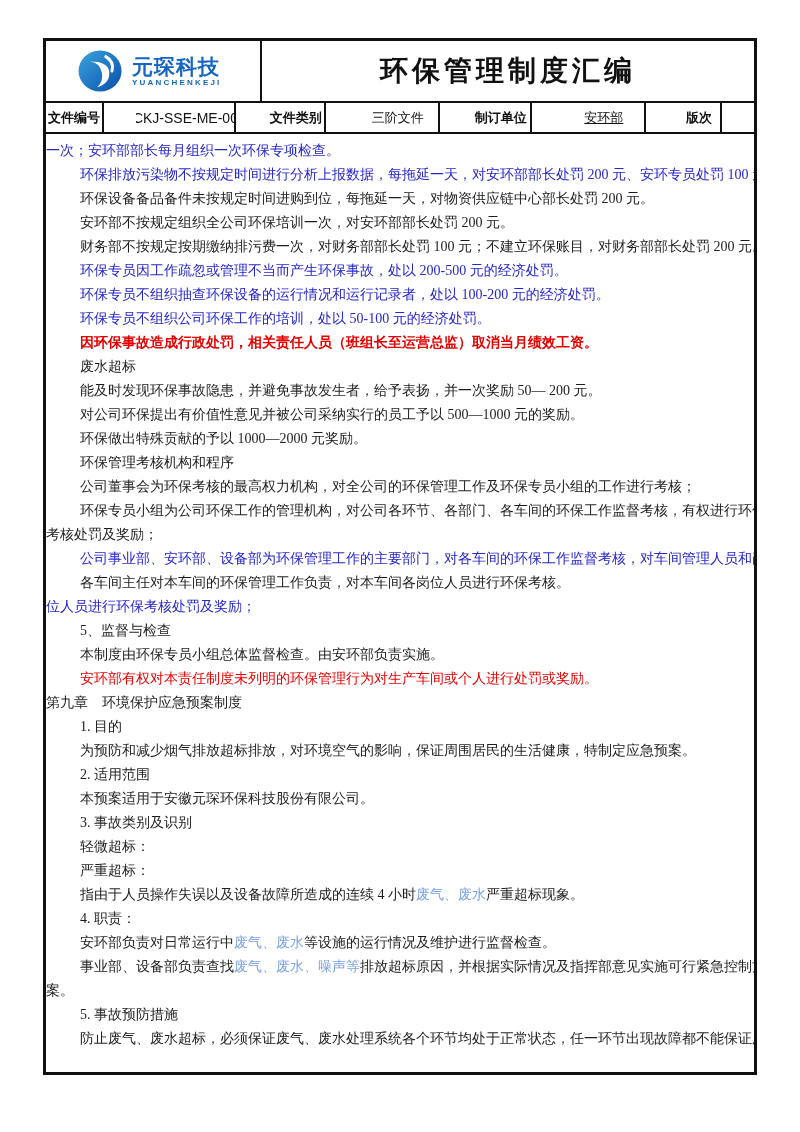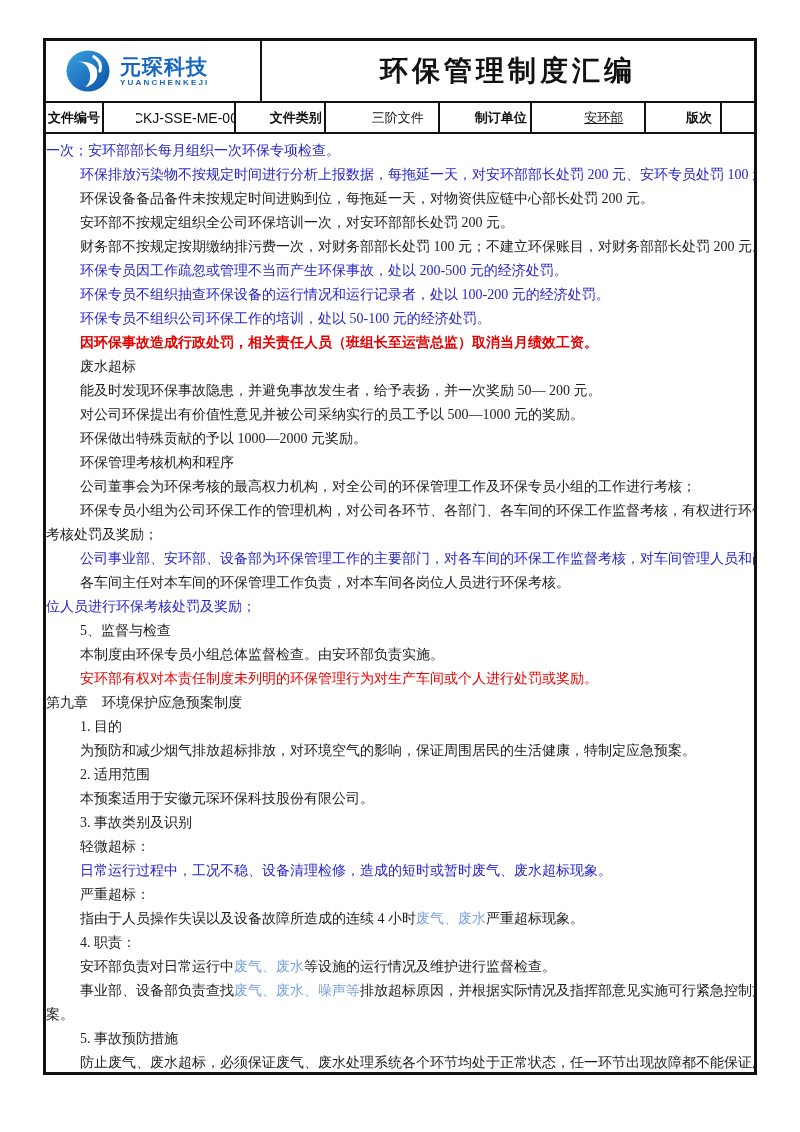--- a/index.html
+++ b/index.html
@@ -3,21 +3,21 @@
 <meta charset="utf-8">
 <style>
   html,body{margin:0;padding:0;width:800px;height:1132px;background:#ffffff;overflow:hidden;
             font-family:"Liberation Serif", serif;}
   .page{position:absolute;left:43px;top:38px;width:714px;height:1037px;
         border:3px solid #111;box-sizing:border-box;background:#fff;
         display:flex;flex-direction:column;}
   
   .hdr-row1{display:flex;height:60px;border-bottom:2px solid #111;flex:0 0 auto;}
   .logo-cell{width:216px;border-right:2px solid #111;box-sizing:border-box;
-             display:flex;align-items:center;padding-left:20px;}
+             display:flex;align-items:center;padding-left:32px;}
   .logo-mark{width:46px;height:44px;flex:0 0 auto;}
   .logo-text{margin-left:8px;display:flex;flex-direction:column;line-height:1;}
   .brand-cn{font-family:"Liberation Sans",sans-serif;font-size:21px;font-weight:bold;color:#1566c2;letter-spacing:1px;}
   .brand-en{font-family:"Liberation Sans",sans-serif;font-size:8px;font-weight:bold;color:#1566c2;letter-spacing:2.2px;margin-top:2px;}
   .title-cell{flex:1;display:flex;align-items:center;justify-content:center;}
   .doc-title{font-size:28px;font-weight:bold;color:#111;letter-spacing:4px;}
   
   .hdr-row2{display:flex;height:29px;border-bottom:2px solid #111;flex:0 0 auto;
             font-size:13px;color:#111;gap:32px;}
   .cell{box-sizing:border-box;border-right:2px solid #111;display:flex;
@@ -100,21 +100,20 @@
       <div class="line ind"><span class="c-black">5、监督与检查</span></div>
       <div class="line ind"><span class="c-black">本制度由环保专员小组总体监督检查。由安环部负责实施。</span></div>
       <div class="line ind"><span class="c-red">安环部有权对本责任制度未列明的环保管理行为对生产车间或个人进行处罚或奖励。</span></div>
       <div class="line"><span class="c-black">第九章　环境保护应急预案制度</span></div>
       <div class="line ind"><span class="c-black">1. 目的</span></div>
       <div class="line ind"><span class="c-black">为预防和减少烟气排放超标排放，对环境空气的影响，保证周围居民的生活健康，特制定应急预案。</span></div>
       <div class="line ind"><span class="c-black">2. 适用范围</span></div>
       <div class="line ind"><span class="c-black">本预案适用于安徽元琛环保科技股份有限公司。</span></div>
       <div class="line ind"><span class="c-black">3. 事故类别及识别</span></div>
       <div class="line ind"><span class="c-black">轻微超标：</span></div>
-      <div class="line ind"><span class="c-blue">日常运行过程中，工况不稳、设备清理检修，造成的短时或暂时废气、废水超标现象。</span></div>
       <div class="line ind"><span class="c-black">严重超标：</span></div>
       <div class="line ind"><span class="c-black">指由于人员操作失误以及设备故障所造成的连续 4 小时</span><span class="c-lightblue">废气、废水</span><span class="c-black">严重超标现象。</span></div>
       <div class="line ind"><span class="c-black">4. 职责：</span></div>
       <div class="line ind"><span class="c-black">安环部负责对日常运行中</span><span class="c-lightblue">废气、废水</span><span class="c-black">等设施的运行情况及维护进行监督检查。</span></div>
       <div class="line ind"><span class="c-black">事业部、设备部负责查找</span><span class="c-lightblue">废气、废水、噪声等</span><span class="c-black">排放超标原因，并根据实际情况及指挥部意见实施可行紧急控制方</span></div>
       <div class="line"><span class="c-black">案。</span></div>
       <div class="line ind"><span class="c-black">5. 事故预防措施</span></div>
       <div class="line ind"><span class="c-black">防止废气、废水超标，必须保证废气、废水处理系统各个环节均处于正常状态，任一环节出现故障都不能保证废</span></div>
     </div>
 

